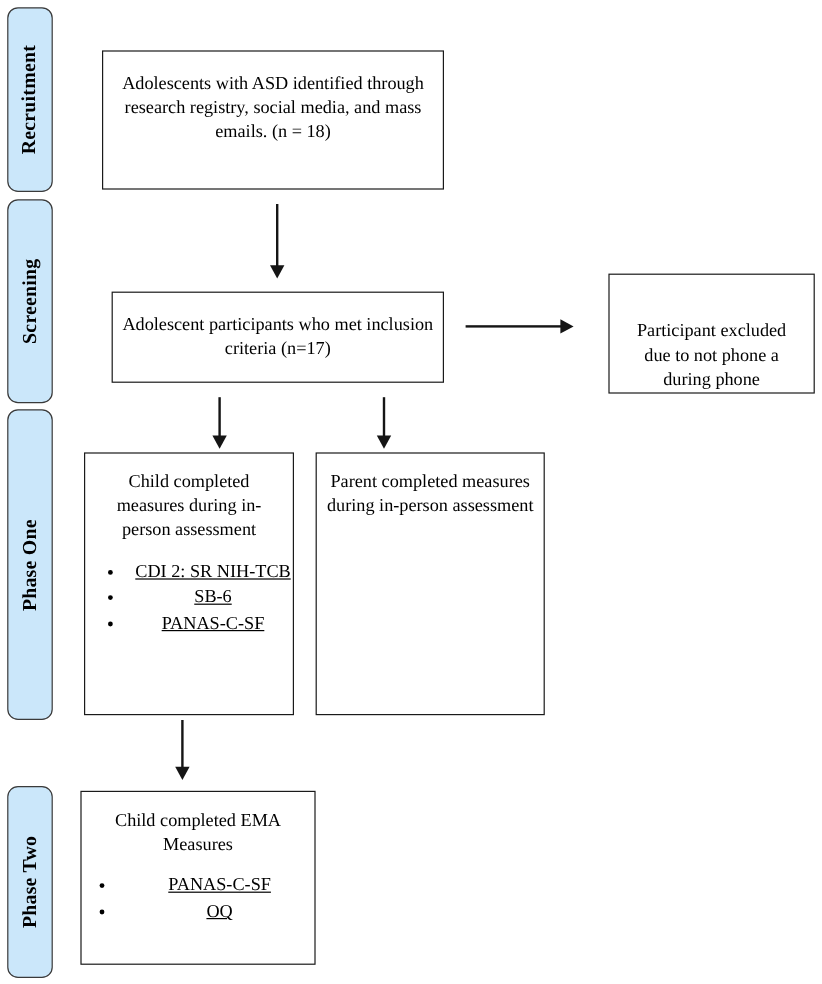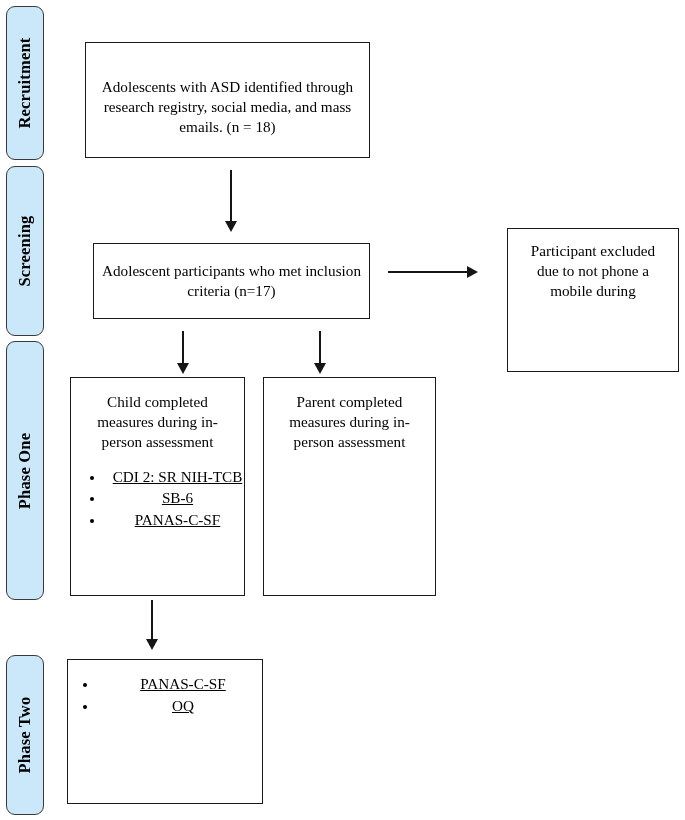--- a/index.html
+++ b/index.html
@@ -133,42 +133,42 @@
 
   <div class="phase-pill" style="top:341px; height:259px;">
     <span class="pill-label">Phase One</span>
   </div>
 
   <div class="phase-pill" style="top:655px; height:160px;">
     <span class="pill-label">Phase Two</span>
   </div>
 
   <div class="node-box" style="left:85px; top:42px; width:285px; height:116px; display:flex; align-items:flex-start; justify-content:center;">
-    <div class="node-title" style="margin-top:34px;">Adolescents with ASD identified through research registry, social media, and mass emails. (n = 18)</div>
+    <div class="node-title" style="margin-top:17px;">Adolescents with ASD identified through research registry, social media, and mass emails. (n = 18)</div>
   </div>
 
   <div class="arrow-v" style="left:224px; top:170px; width:14px; height:62px;">
     <div class="shaft" style="height:52px;"></div>
     <div class="head"></div>
   </div>
 
   <div class="node-box" style="left:93px; top:243px; width:277px; height:76px; display:flex; align-items:center; justify-content:center;">
     <div class="node-title">Adolescent participants who met inclusion criteria (n=17)</div>
   </div>
 
   <div class="arrow-h" style="left:388px; top:265px; width:90px; height:14px;">
     <div class="shaft" style="width:80px;"></div>
     <div class="head"></div>
   </div>
 
-  <div class="node-box" style="left:507px; top:228px; width:172px; height:144px; display:flex; align-items:flex-start; justify-content:center;">
+  <div class="node-box" style="left:507px; top:228px; width:172px; height:100px; display:flex; align-items:flex-end; justify-content:center;">
     <div class="node-title" style="margin-top:12px;">
       <div>Participant excluded</div>
       <div>due to not phone a</div>
-      <div>mobile during</div>
+      <div>during phone</div>
     </div>
   </div>
 
   <div class="arrow-v" style="left:176px; top:331px; width:14px; height:43px;">
     <div class="shaft" style="height:33px;"></div>
     <div class="head"></div>
   </div>
 
   <div class="arrow-v" style="left:313px; top:331px; width:14px; height:43px;">
     <div class="shaft" style="height:33px;"></div>
@@ -177,29 +177,30 @@
 
   <div class="node-box" style="left:70px; top:377px; width:175px; height:219px;">
     <div class="node-title" style="margin-top:14px;text-align:center;">Child completed measures during in-person assessment</div>
     <ul class="node-list">
       <li>CDI 2: SR NIH-TCB</li>
       <li>SB-6</li>
       <li>PANAS-C-SF</li>
     </ul>
   </div>
 
-  <div class="node-box" style="left:263px; top:377px; width:173px; height:219px;">
+  <div class="node-box" style="left:263px; top:377px; width:191px; height:219px;">
     <div class="node-title" style="margin-top:14px;">Parent completed measures during in-person assessment</div>
   </div>
 
   <div class="arrow-v" style="left:145px; top:600px; width:14px; height:50px;">
     <div class="shaft" style="height:40px;"></div>
     <div class="head"></div>
   </div>
 
   <div class="node-box" style="left:67px; top:659px; width:196px; height:145px;">
+    <div class="node-title" style="margin-top:14px;">Child completed EMA Measures</div>
     <ul class="node-list" style="margin-left:30px;">
       <li>PANAS-C-SF</li>
       <li>OQ</li>
     </ul>
   </div>
 
 </div>
 
 </body></html>

